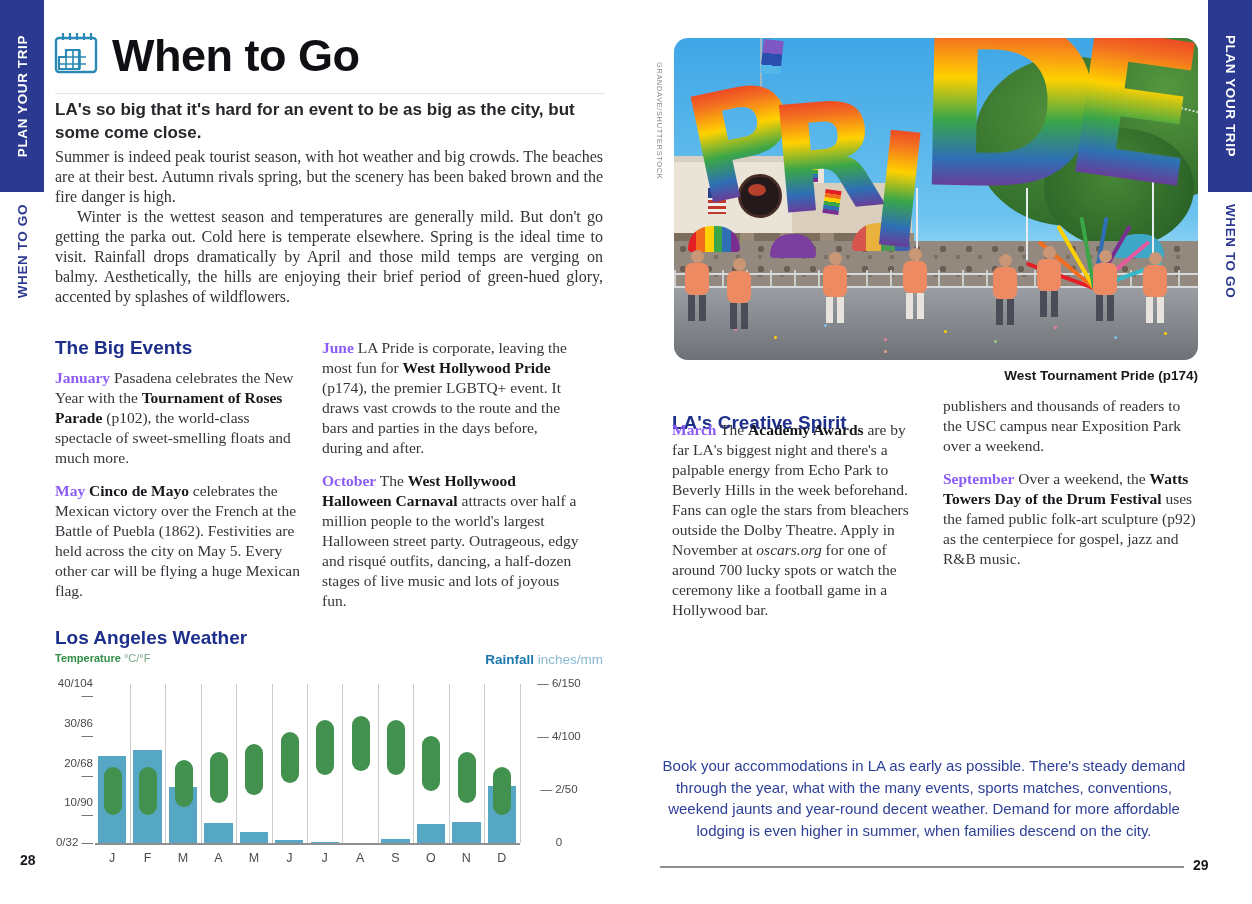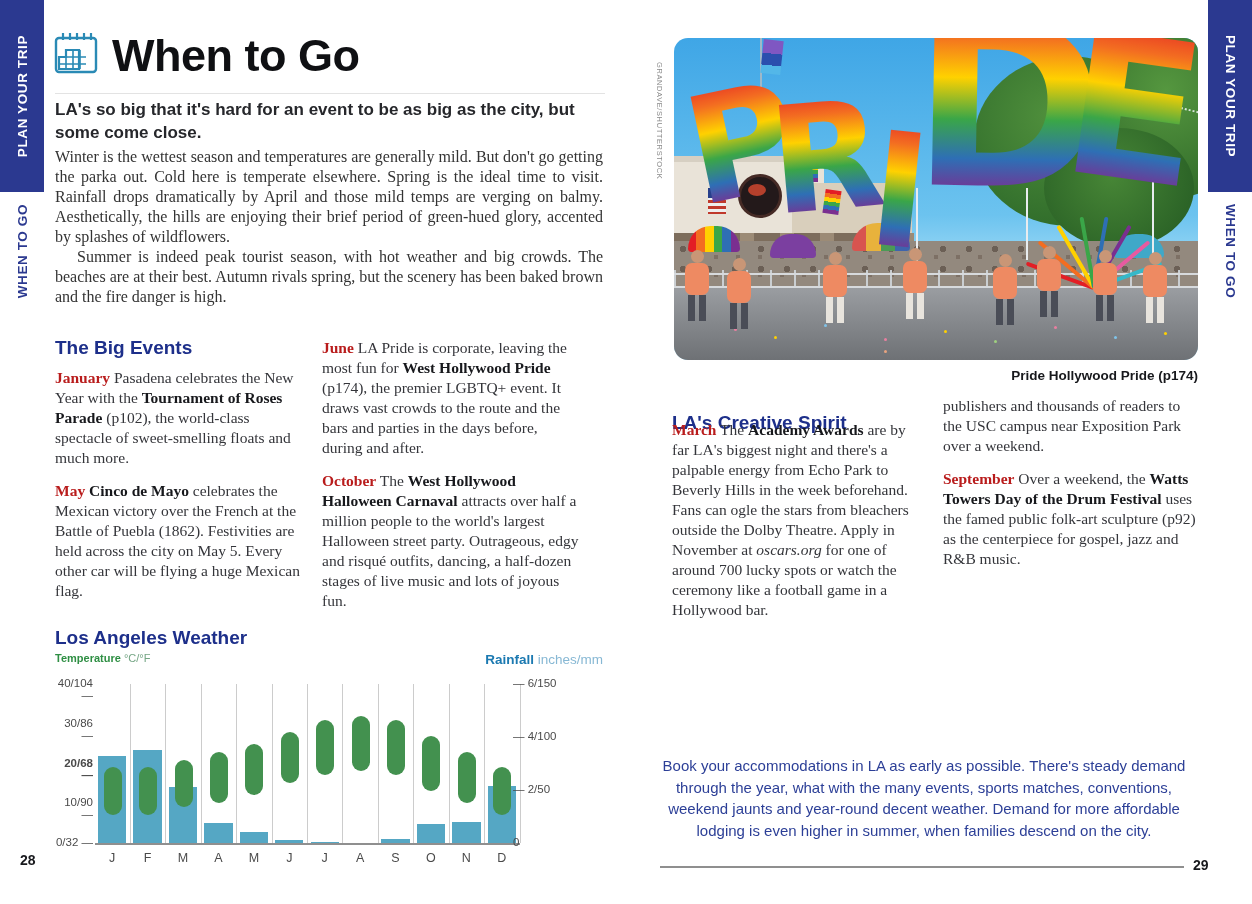--- a/index.html
+++ b/index.html
@@ -27,36 +27,36 @@
          font-family:"Liberation Serif",serif;font-size:16px;line-height:20px;color:#333;
          text-align:justify;}
   .intro p{margin:0;}
   .intro p + p{text-indent:22px;}
   
   .sec-head{position:absolute;font-size:19px;font-weight:bold;color:#1d2f8a;}
   
   .events{position:absolute;font-family:"Liberation Serif",serif;font-size:15.5px;
           line-height:20px;color:#34353a;}
   .event{margin:0 0 13px 0;}
-  .month{font-weight:bold;color:#b91c1c;}
+  .month{font-weight:bold;color:#8b5cf6;}
   .b{font-weight:bold;color:#17181c;}
   .i{font-style:italic;}
   .n{}
   
   .chart{position:absolute;left:55px;top:652px;width:548px;height:215px;}
   .ax-label-l{position:absolute;left:0;top:0;font-size:11px;font-weight:bold;color:#2f8f44;}
   .ax-label-l em{font-style:normal;font-weight:normal;color:#74a584;}
   .ax-label-r{position:absolute;right:0;top:0;font-size:13.5px;font-weight:bold;color:#1b79b1;text-align:right;}
   .ax-label-r em{font-style:normal;font-weight:normal;color:#87b8d4;margin-top:16px;}
   .plot{position:absolute;left:40px;top:32px;width:425px;height:159px;border-bottom:2px solid #8f8f8f;}
   .gridline{position:absolute;top:0;width:1px;height:100%;background:#cccccc;}
   .rainbar{position:absolute;background:#55a7c4;}
   .caps{position:absolute;width:18px;background:#43914f;border-radius:9px;}
   .tickL{position:absolute;font-size:11.5px;color:#4a4a4a;width:38px;text-align:right;right:510px;}
-  .tickR{position:absolute;font-size:11.5px;color:#4a4a4a;left:458px;width:60px;text-align:left;}
+  .tickR{position:absolute;font-size:11.5px;color:#4a4a4a;left:474px;width:60px;text-align:center;}
   .mon{position:absolute;top:199px;font-size:12.5px;color:#4a4a4a;text-align:center;letter-spacing:1px;}
   
   .pageno{position:absolute;font-size:14px;font-weight:bold;color:#17181c;}
   
   .credit{position:absolute;left:655px;top:62px;writing-mode:vertical-rl;font-size:7.5px;
           color:#8a8a8a;letter-spacing:.6px;}
   .photo{position:absolute;left:674px;top:38px;width:524px;height:322px;border-radius:14px;
          overflow:hidden;background:linear-gradient(180deg,#3fa6e6 0%,#6cc3ef 55%,#9bd8f5 70%);}
   .tree{position:absolute;border-radius:50%;}
   .t1{left:300px;top:18px;width:190px;height:170px;background:radial-gradient(circle at 40% 35%,#4f8f3c,#2f6b2a 75%);}
@@ -158,22 +158,22 @@
     </g>
     <g stroke="#2a8ab5" stroke-width="1.6" fill="none">
       <path d="M7 27 h27 M7 34 h27 M14 20 v19 M21 20 v19 M28 20 v19"></path>
       <path d="M7 27 h7 v-7 h13 v19 h-20 z" stroke-width="2.2"></path>
     </g>
   </svg>
   <div class="page-title">When to Go</div>
   <div class="header-rule"></div>
   <div class="lede">LA's so big that it's hard for an event to be as big as the city, but some come close.</div>
   <div class="intro">
+    <p>Summer is indeed peak tourist season, with hot weather and big crowds. The beaches are at their best. Autumn rivals spring, but the scenery has been baked brown and the fire danger is high.</p>
     <p>Winter is the wettest season and temperatures are generally mild. But don't go getting the parka out. Cold here is temperate elsewhere. Spring is the ideal time to visit. Rainfall drops dramatically by April and those mild temps are verging on balmy. Aesthetically, the hills are enjoying their brief period of green-hued glory, accented by splashes of wildflowers.</p>
-    <p>Summer is indeed peak tourist season, with hot weather and big crowds. The beaches are at their best. Autumn rivals spring, but the scenery has been baked brown and the fire danger is high.</p>
   </div>
 
   <div class="sec-head" style="left:55px;top:337px;">The Big Events</div>
   <div class="events" style="left:55px;top:368px;width:252px;">
       <p class="event"><span class="month">January</span><span class="n"> Pasadena celebrates the New Year with the </span><span class="b">Tournament of Roses Parade</span><span class="n"> (p102), the world-class spectacle of sweet-smelling floats and much more.</span></p>
       <p class="event"><span class="month">May</span><span class="n"> </span><span class="b">Cinco de Mayo</span><span class="n"> celebrates the Mexican victory over the French at the Battle of Puebla (1862). Festivities are held across the city on May 5. Every other car will be flying a huge Mexican flag.</span></p>
     </div>
   <div class="events" style="left:322px;top:338px;width:258px;">
       <p class="event"><span class="month">June</span><span class="n"> LA Pride is corporate, leaving the most fun for </span><span class="b">West Hollywood Pride</span><span class="n"> (p174), the premier LGBTQ+ event. It draws vast crowds to the route and the bars and parties in the days before, during and after.</span></p>
       <p class="event"><span class="month">October</span><span class="n"> The </span><span class="b">West Hollywood Halloween Carnaval</span><span class="n"> attracts over half a million people to the world's largest Halloween street party. Outrageous, edgy and risqué outfits, dancing, a half-dozen stages of live music and lots of joyous fun.</span></p>
@@ -221,21 +221,21 @@
         <div class="rainbar" style="left: 321.75px; width: 28.4167px; top: 140.45px; height: 18.55px;"></div>
         <div class="caps" style="left: 327.458px; top: 51.675px; height: 55.65px;"></div>
         <div class="rainbar" style="left: 357.167px; width: 28.4167px; top: 137.8px; height: 21.2px;"></div>
         <div class="caps" style="left: 362.875px; top: 67.575px; height: 51.675px;"></div>
         <div class="rainbar" style="left: 392.583px; width: 28.4167px; top: 102.025px; height: 56.975px;"></div>
         <div class="caps" style="left: 398.292px; top: 83.475px; height: 47.7px;"></div>
       </div>
     <div id="chart-ticks">
         <div class="tickL" style="top: 25px;">40/104 —</div>
         <div class="tickL" style="top: 64.75px;">30/86 —</div>
-        <div class="tickL" style="top: 104.5px; font-weight: bold;">20/68 —</div>
+        <div class="tickL" style="top: 104.5px;">20/68 —</div>
         <div class="tickL" style="top: 144.25px;">10/90 —</div>
         <div class="tickL" style="top: 184px;">0/32 —</div>
         <div class="tickR" style="top: 25px;">— 6/150</div>
         <div class="tickR" style="top: 78px;">— 4/100</div>
         <div class="tickR" style="top: 131px;">— 2/50</div>
         <div class="tickR" style="top: 184px;">0</div>
       </div>
   <div class="mon" style="left: 40px; width: 35.4167px;">J</div>
       <div class="mon" style="left: 75.4167px; width: 35.4167px;">F</div>
       <div class="mon" style="left: 110.833px; width: 35.4167px;">M</div>
@@ -331,21 +331,21 @@
         </div>
       </div>
     <div class="letters" id="balloon-letters">
         <span class="bl bl0">P</span>
         <span class="bl bl1">R</span>
         <span class="bl bl2">I</span>
         <span class="bl bl3">D</span>
         <span class="bl bl4">E</span>
       </div>
   </div>
-  <div class="caption">Pride Hollywood Pride (p174)</div>
+  <div class="caption">West Tournament Pride (p174)</div>
 
   <div class="sec-head" style="left:672px;top:412px;">LA's Creative Spirit</div>
   <div class="events" style="left:672px;top:420px;width:252px;">
       <p class="event"><span class="month">March</span><span class="n"> The </span><span class="b">Academy Awards</span><span class="n"> are by far LA's biggest night and there's a palpable energy from Echo Park to Beverly Hills in the week beforehand. Fans can ogle the stars from bleachers outside the Dolby Theatre. Apply in November at </span><span class="i">oscars.org</span><span class="n"> for one of around 700 lucky spots or watch the ceremony like a football game in a Hollywood bar.</span></p>
     </div>
   <div class="events" style="left:943px;top:396px;width:258px;">
       <p class="event"><span class="n">publishers and thousands of readers to the USC campus near Exposition Park over a weekend.</span></p>
       <p class="event"><span class="month">September</span><span class="n"> Over a weekend, the </span><span class="b">Watts Towers Day of the Drum Festival</span><span class="n"> uses the famed public folk-art sculpture (p92) as the centerpiece for gospel, jazz and R&amp;B music.</span></p>
     </div>
 

